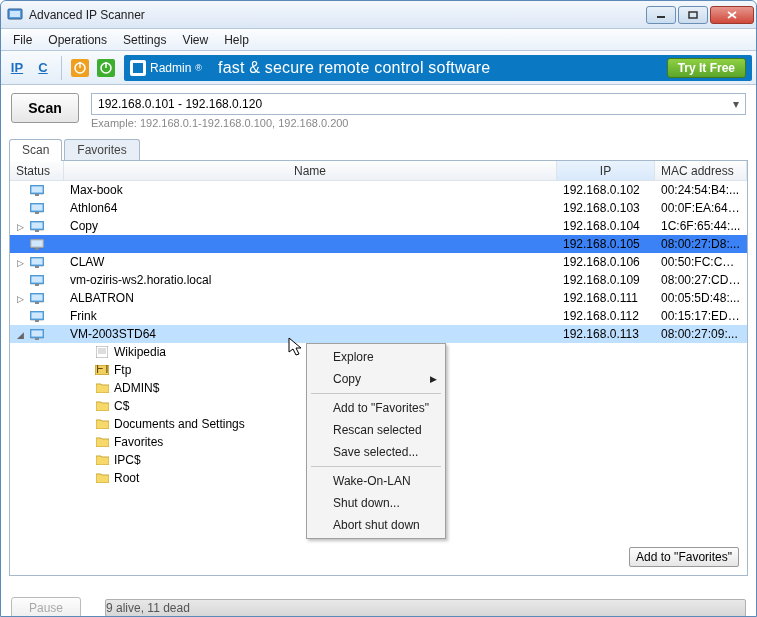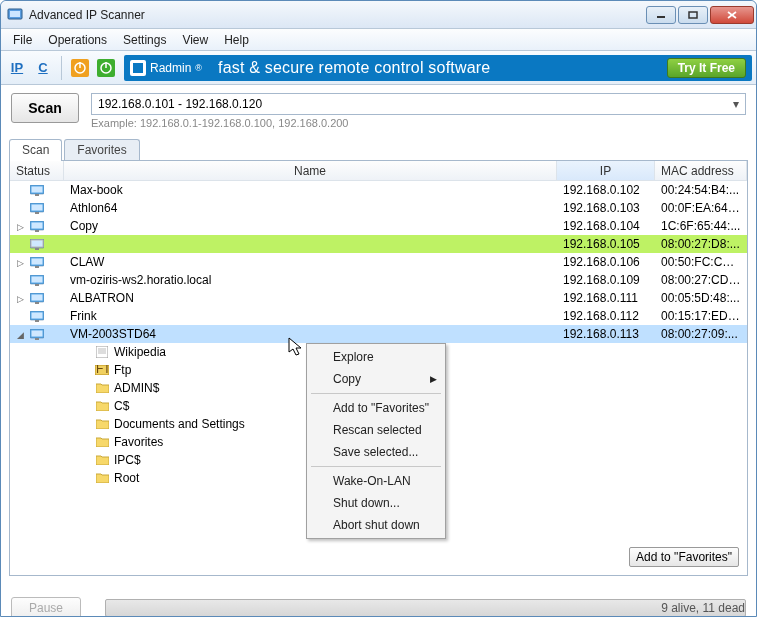--- a/index.html
+++ b/index.html
@@ -44,21 +44,21 @@
 .col { display:flex; align-items:center; padding: 0 6px; border-right: 1px solid #dce3ea; color:#333;}
 .col-status { width: 54px; }
 .col-name { flex: 1; justify-content:center;}
 .col-ip { width: 98px; justify-content:center; background: linear-gradient(#eaf3fd,#d9e9fb);}
 .col-mac { width: 92px; }
 
 
 .rows { overflow:auto; height: calc(100% - 20px);}
 .row { display:flex; height: 18px; align-items:center; }
 .row.selected { background: #bfe0ff; }
-.row.grey { background: #bef264; }
+.row.grey { background: #3b82f6; }
 .cell { padding: 0 6px; white-space:nowrap; overflow:hidden; text-overflow:ellipsis;}
 .cell-status { width:54px; display:flex; align-items:center; gap:2px; }
 .cell-name { flex:1; }
 .cell-ip { width:98px; }
 .cell-mac { width:92px; }
 .expander { width:9px; height:9px; display:inline-flex; align-items:center; justify-content:center; color:#666; font-size:9px;}
 
 
 .child-row { display:flex; height:18px; align-items:center; }
 .child-indent { width: 84px; }
@@ -70,21 +70,21 @@
 .ctx-row { height: 22px; display:flex; align-items:center; padding: 0 10px 0 24px; position:relative; color:#222;}
 .ctx-row .arrow { position:absolute; right:6px; font-size:9px;}
 .ctx-sep { height:1px; background:#c8c8c8; margin:3px 2px;}
 
 
 .add-fav { position:absolute; right:8px; bottom:8px; padding:2px 6px; background:linear-gradient(#fdfdfd,#e6e6e6); border:1px solid #999; border-radius:2px;}
 
 
 .bottom { display:flex; align-items:center; gap:24px; padding:0 10px 8px 10px;}
 .pause-btn { width:70px; height:22px; border:1px solid #bbb; background:linear-gradient(#fdfdfd,#eee); color:#aaa; border-radius:3px;}
-.progress { flex:1; height:18px; border:1px solid #b0b0b0; background:linear-gradient(#e8e8e8,#d7d7d7); display:flex; align-items:center; justify-content:flex-end; color:#555; border-radius:2px;}
+.progress { flex:1; height:18px; border:1px solid #b0b0b0; background:linear-gradient(#e8e8e8,#d7d7d7); display:flex; align-items:center; justify-content:flex-start; color:#555; border-radius:2px;}
 
 
 .icon-monitor { width:14px; height:11px; }
 .icon-folder { width:13px; height:10px; }
 .cursor { position:absolute; left:278px; top:-6px; }
 </style>
 </head>
 <body>
 
 <div class="titlebar">

